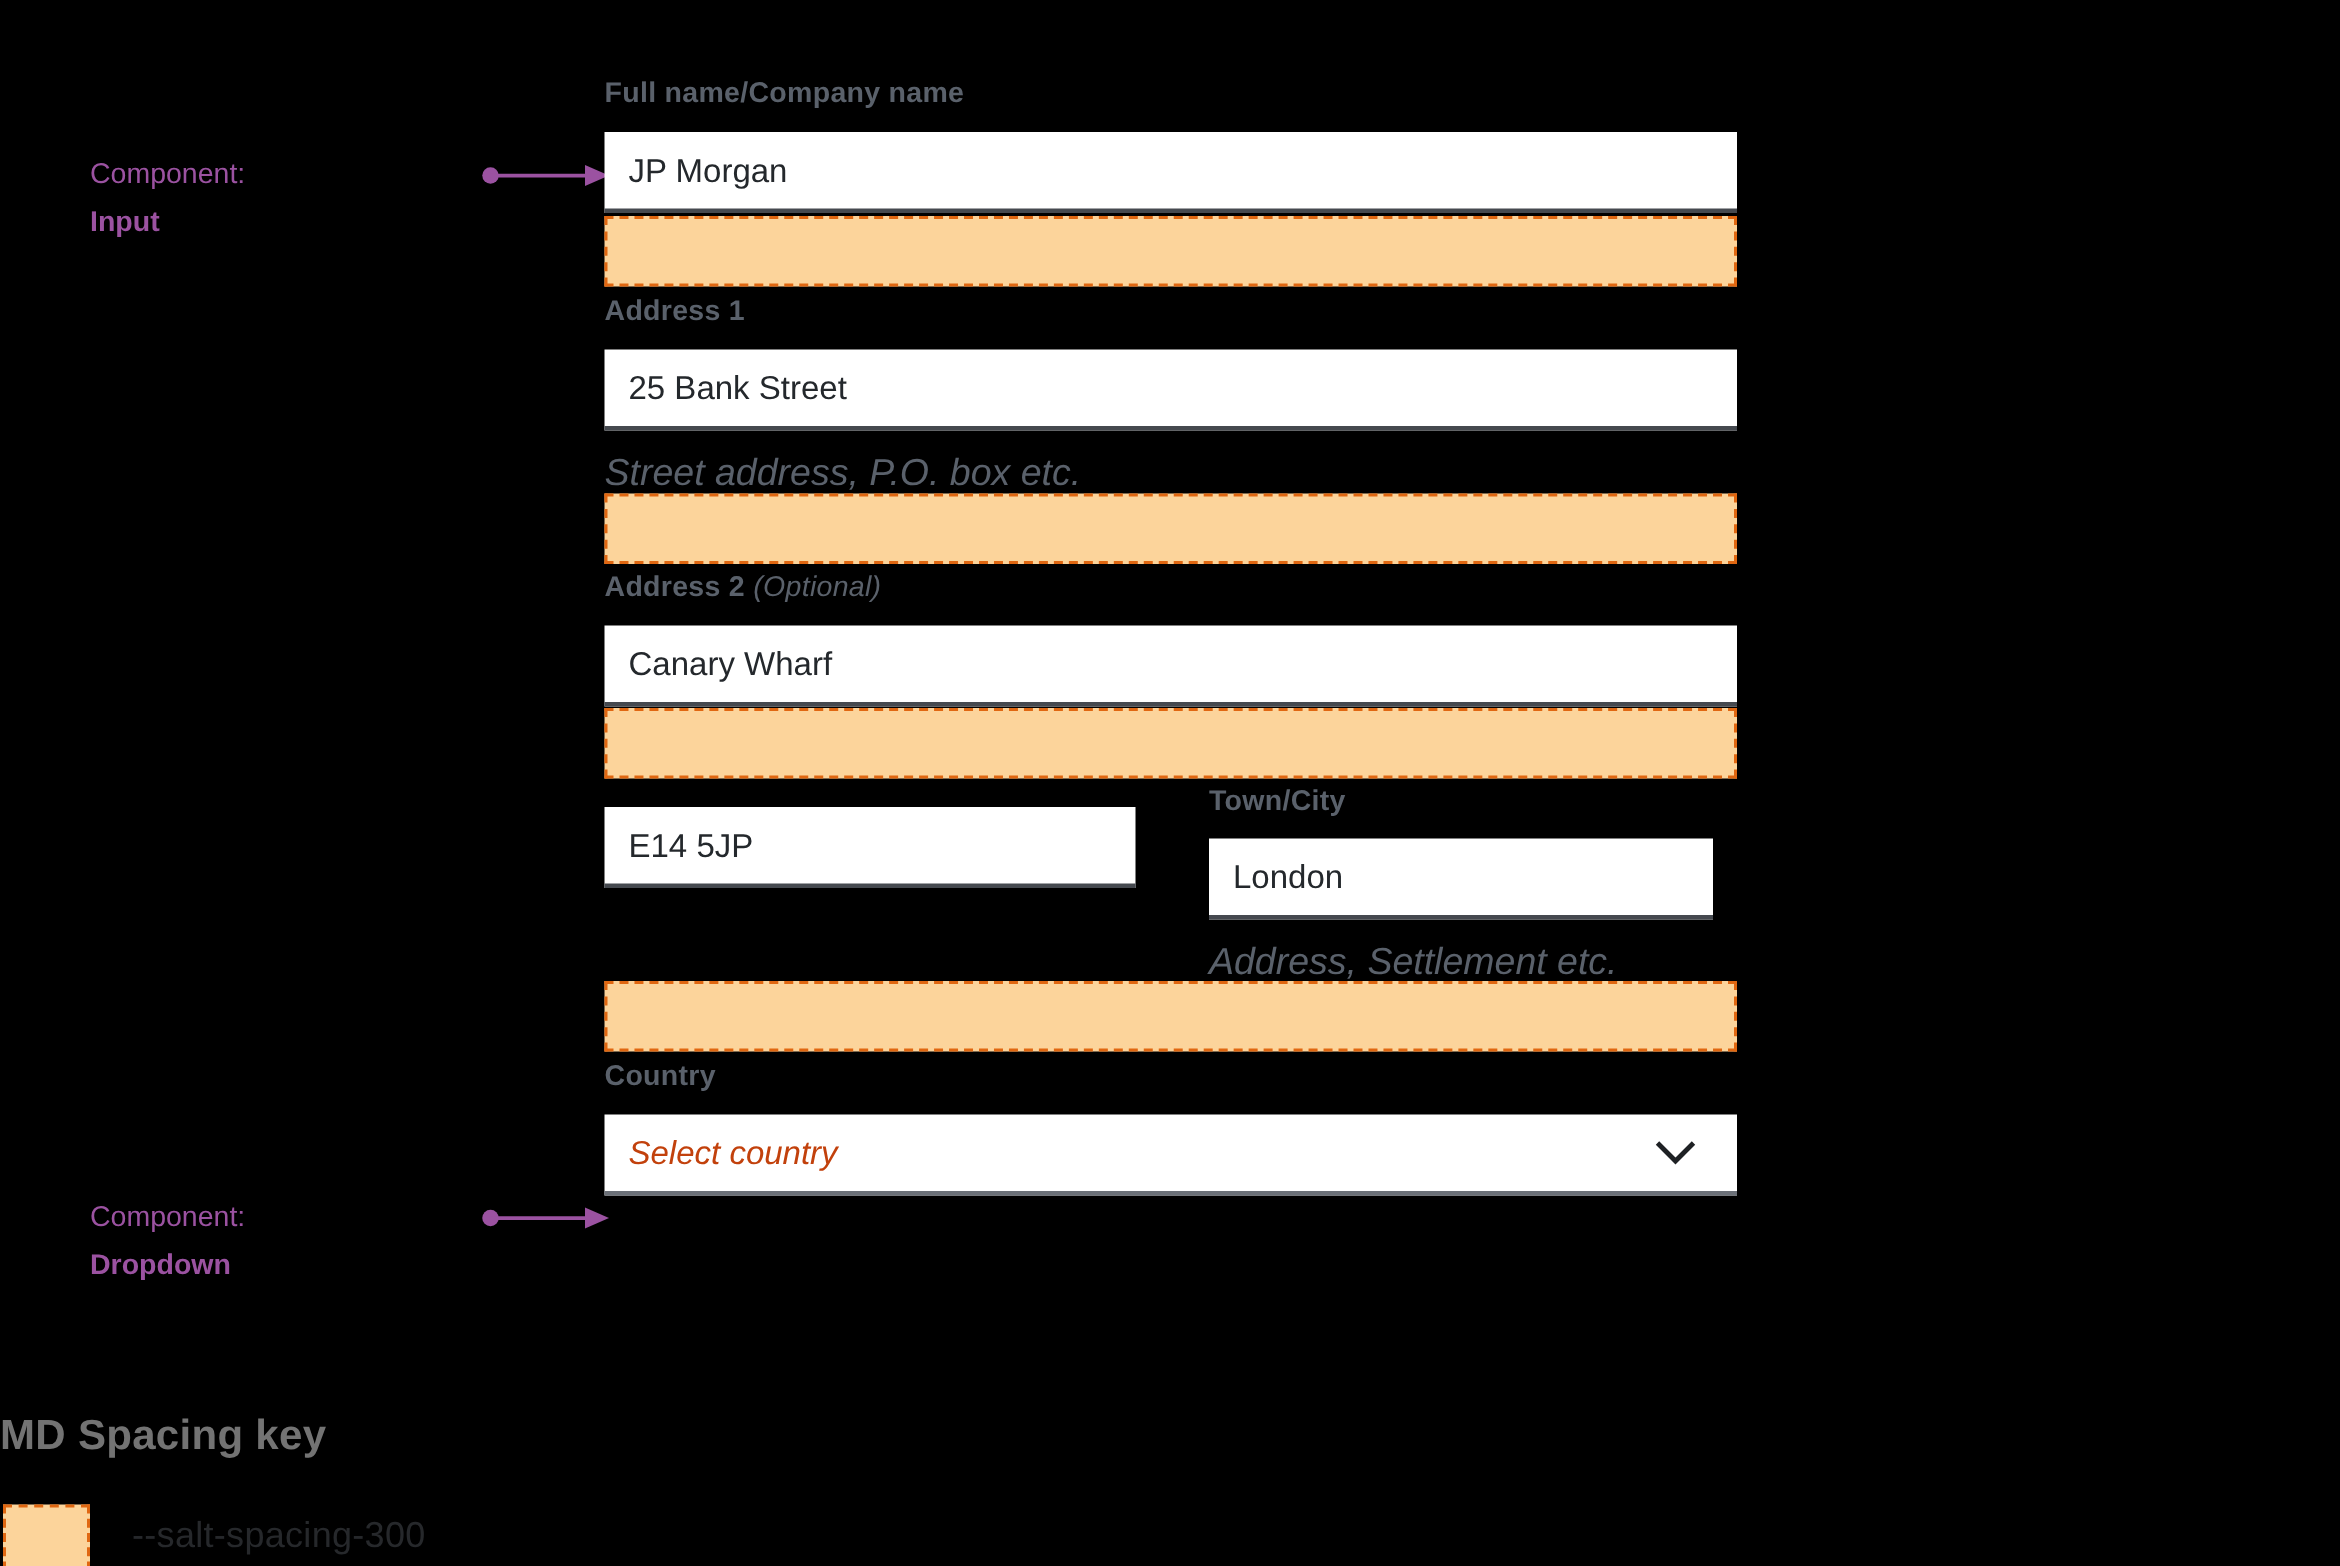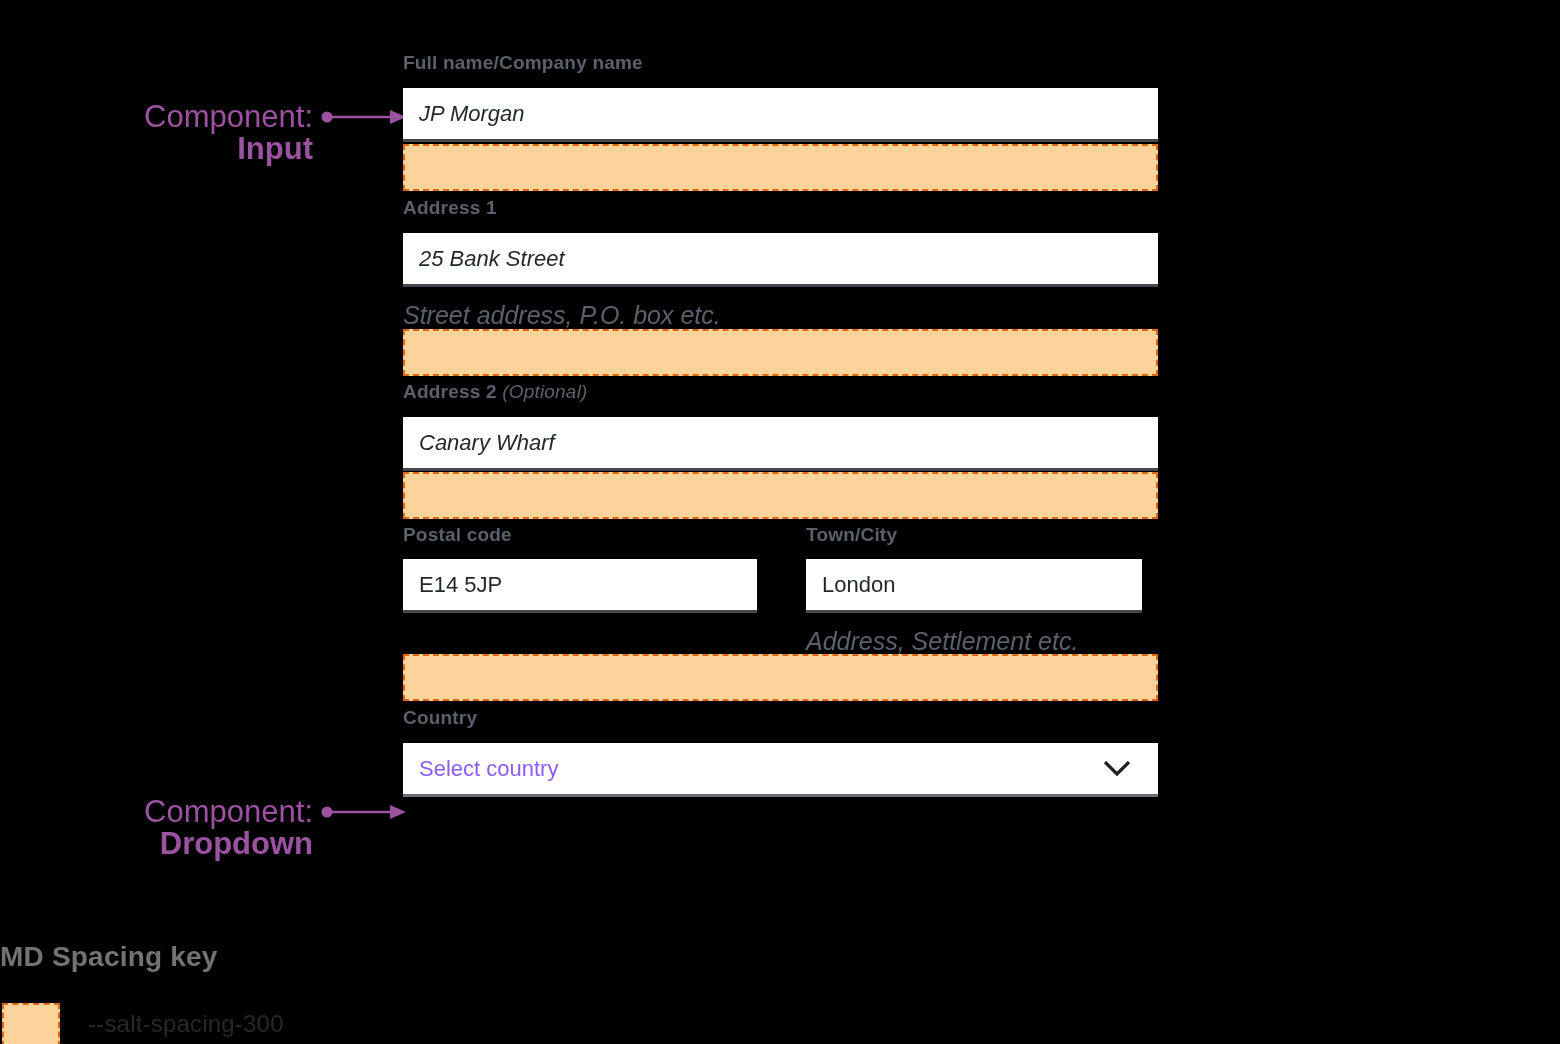--- a/index.html
+++ b/index.html
@@ -17,21 +17,21 @@
     color:#5a616b;letter-spacing:.2px;margin:0;
   }
   .label-optional{font-weight:400;font-style:italic;}
   .text-input{
     display:block;box-sizing:border-box;width:100%;height:54px;
     background:#fff;border:none;border-bottom:3px solid #45494f;
     padding:0 16px;margin:0;
     font-family:"Liberation Sans","DejaVu Sans",sans-serif;
     font-size:22px;color:#24282c;outline:none;
   }
-  .mt-input{margin-top:15px;font-style:italic;}
+  .mt-input{margin-top:15px;}
   .helper-text{
     font-size:25px;line-height:23px;font-style:italic;
     color:#5a616b;margin:17px 0 0 0;
   }
   .spacing-block{
     box-sizing:border-box;height:47px;
     background:#fcd49b;border:2px dashed #e06711;
   }
   .sb-1{margin-top:2px;}
   .sb-2{margin-top:2px;}
@@ -43,26 +43,26 @@
   .col-left{width:354px;flex:0 0 auto;}
   .col-right{width:336px;flex:0 0 auto;}
   .two-col-row .text-input{margin-top:14px;}
   
   .dropdown{
     box-sizing:border-box;display:flex;align-items:center;justify-content:space-between;
     width:100%;height:54px;margin-top:15px;
     background:#fff;border-bottom:3px solid #6b7078;
     padding:0 27px 0 16px;cursor:pointer;
   }
-  .dropdown-placeholder{font-size:22px;color:#8b5cf6;}
+  .dropdown-placeholder{font-size:22px;color:#c2410c;font-style:italic;}
   .chevron-icon{display:block;}
   
   .annotation{
-    position:absolute;left:60px;width:253px;text-align:right;
-    color:#9b52a1;font-size:31px;line-height:32px;
+    position:absolute;left:60px;width:253px;
+    color:#9b52a1;font-size:19px;line-height:32px;
   }
   .annotation .ann-name{font-weight:700;}
   .ann-input{top:101px;}
   .ann-dropdown{top:796px;}
   .ann-arrow{position:absolute;}
   .arrow-1{left:318px;top:107px;}
   .arrow-2{left:318px;top:802px;}
   
   .key-title{
     position:absolute;left:0;top:941px;
@@ -114,21 +114,20 @@
     <div class="spacing-block sb-2"></div>
 
     <div class="field-label mt-label-after-block-sm">
       <span>Address 2</span><span class="label-optional"> (Optional)</span>
     </div>
     <input class="text-input mt-input" type="text" value="Canary Wharf" style="">
     <div class="spacing-block sb-3"></div>
 
     <div class="two-col-row">
       <div class="col-left">
-        <div class="field-label">Postal code</div>
         <input class="text-input" type="text" value="E14 5JP" style="">
       </div>
       <div class="col-right">
         <div class="field-label">Town/City</div>
         <input class="text-input" type="text" value="London" style="">
         <div class="helper-text">Address, Settlement etc.</div>
       </div>
     </div>
     <div class="spacing-block sb-4"></div>
 

